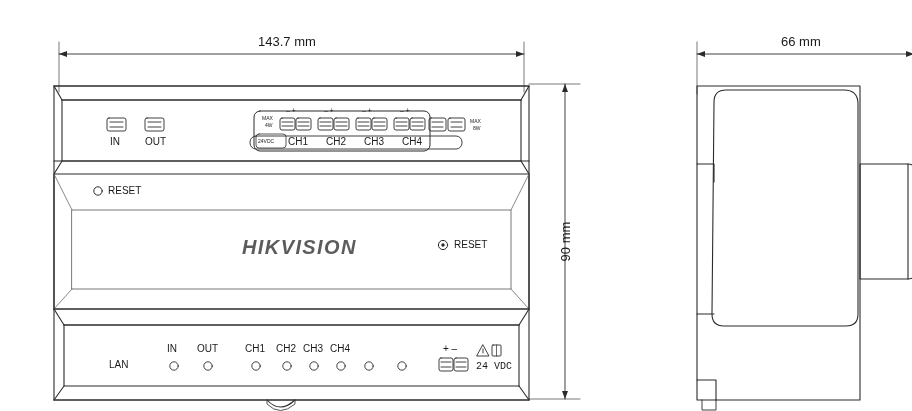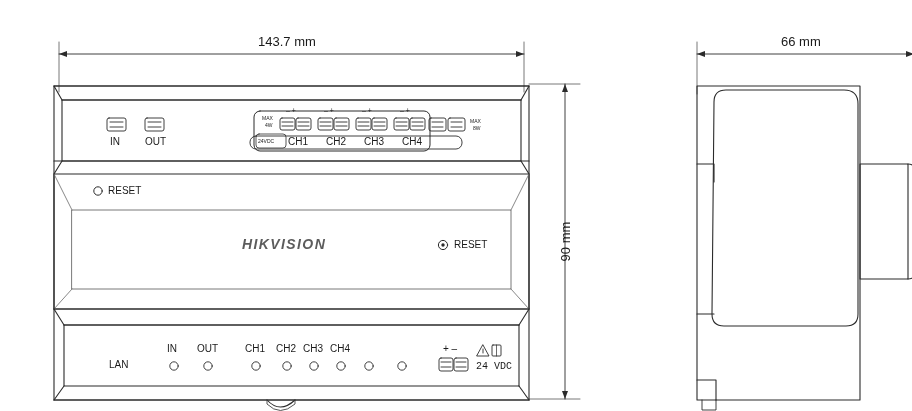--- a/index.html
+++ b/index.html
@@ -45,21 +45,21 @@
   }
   .t-tiny { font-size: 5px; }
   .t-xs   { font-size: 7px; }
   .t-sm   { font-size: 10px; }
   .t-md   { font-size: 10px; }
   .brand {
     position: absolute;
     font-family: "Liberation Sans", sans-serif;
     font-style: italic;
     font-weight: bold;
-    font-size: 14px;
+    font-size: 20px;
     letter-spacing: 1.4px;
     color: #5c5c5c;
   }
 </style>
 </head>
 <body>
 
 <div class="stage">
 
   <svg class="drawing" viewBox="0 0 912 411">

